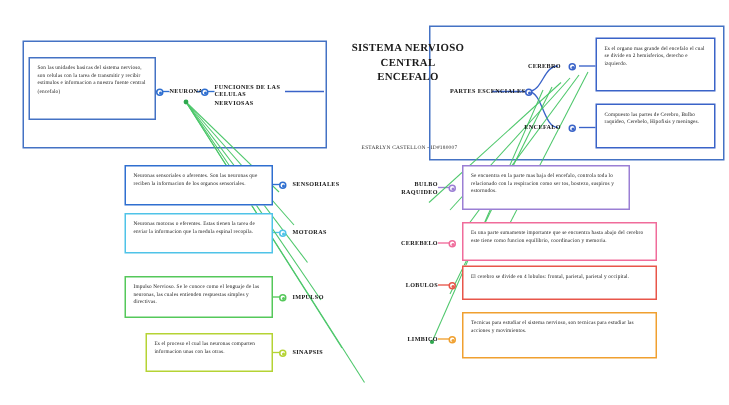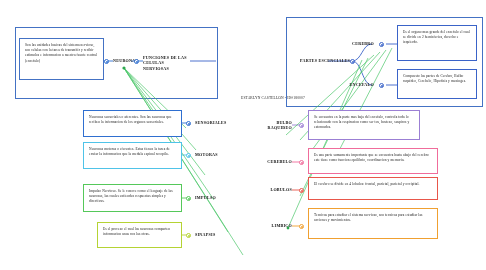--- a/index.html
+++ b/index.html
@@ -93,20 +93,25 @@
       <path d="M386 50 L312 150"></path>
       <path d="M374 55 L286 135"></path>
       <path d="M368 58 L300 196"></path>
       <path d="M362 60 L288 228"></path>
       <path d="M392 48 L330 168"></path>
     </g>
     <circle cx="124" cy="68" r="1.6" fill="#2fa84f"></circle>
     <circle cx="288" cy="228" r="1.4" fill="#2fa84f"></circle>
   </svg>
 
+  <div class="center-title">
+    <div>SISTEMA NERVIOSO</div>
+    <div>CENTRAL</div>
+    <div>ENCEFALO</div>
+  </div>
   <div class="center-credit">ESTARLYN CASTELLON - ID#180007</div>
 
   <div class="box" style="left:19px;top:38px;width:85px;height:42px;border-color:#4472c4;">
     <span>Son las unidades basicas del sistema nervioso, son celulas con la tarea de transmitir y recibir estimulos e informacion a nuestra fuente central (encefalo)</span>
   </div>
 
   <div class="dot" style="left:104px;top:58.5px;border:1px solid #2f6fd0;">
     <i style="position:absolute;left:1.2px;top:1.2px;width:2.2px;height:2.2px;border-radius:50%;background:#2f6fd0;display:block;"></i>
   </div>
   <div class="node" style="left:113px;top:58px;width:32px;">

